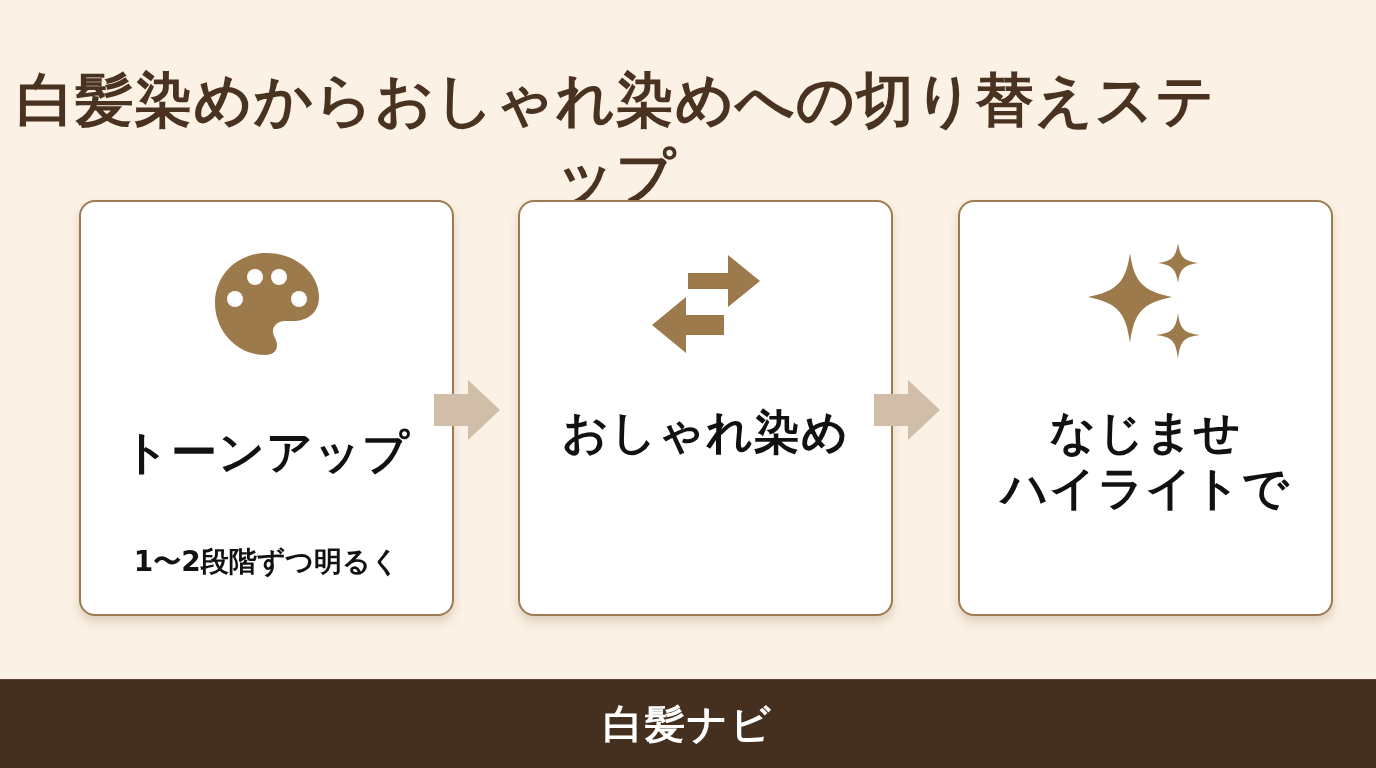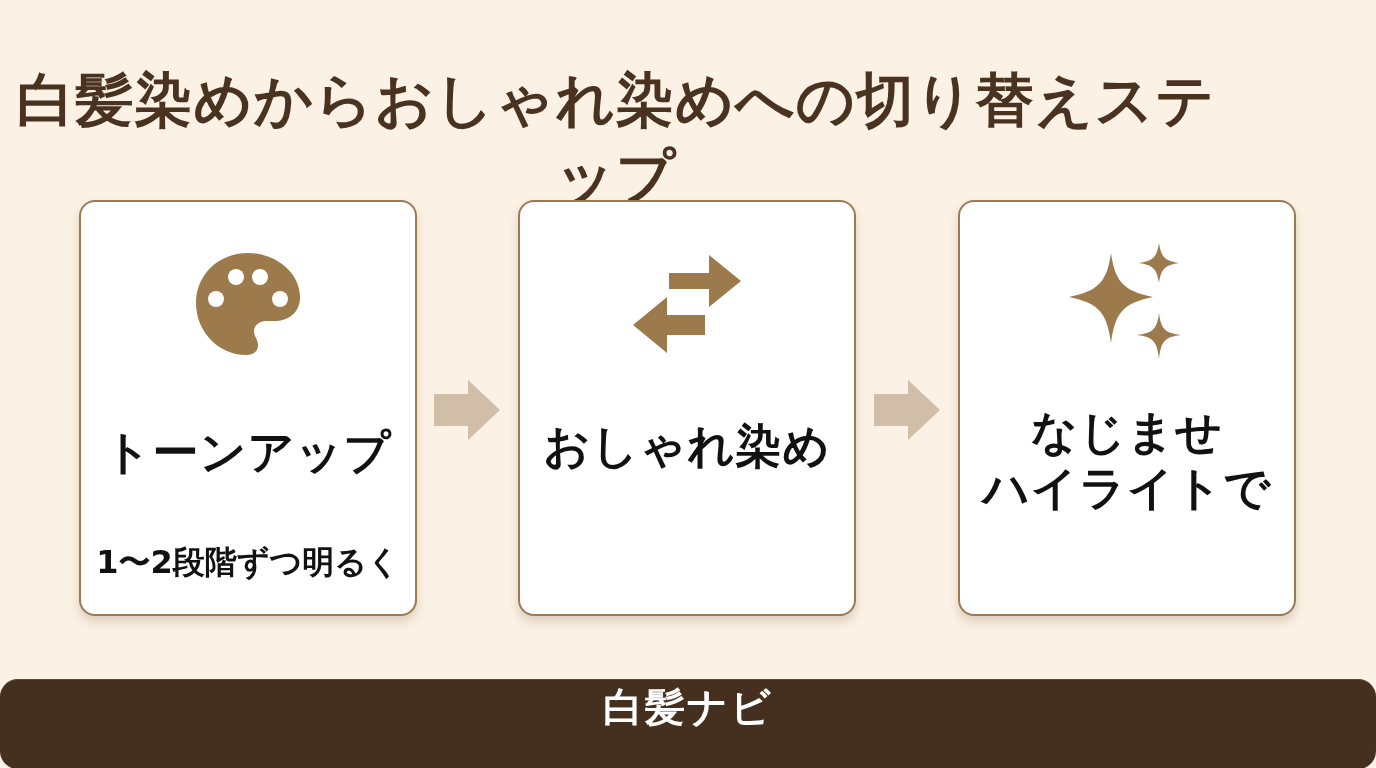--- a/index.html
+++ b/index.html
@@ -8,45 +8,45 @@
       background: #fbf1e4;
       font-family: "DejaVu Sans", "Liberation Sans", sans-serif;
       position: relative;
     }
     .title {
       position: absolute; left: 0; top: 62px; width: 1232px;
       text-align: center; font-size: 58px; font-weight: bold;
       color: #4a3221; letter-spacing: 1px; line-height: 76px;
     }
     .card {
-      position: absolute; top: 200px; width: 338px; height: 416px;
+      position: absolute; top: 200px; width: 375px; height: 416px;
       background: #ffffff; border: 2px solid #9c7a52; border-radius: 16px;
       box-sizing: border-box;
       box-shadow: 0 6px 10px rgba(120, 90, 50, 0.22);
     }
     .card .icon {
       position: absolute; left: 0; right: 0; top: 38px; height: 130px;
       display: flex; justify-content: center; align-items: center;
     }
     .card .heading {
       position: absolute; left: 0; right: 0; text-align: center;
       font-weight: bold; color: #111; font-size: 46px; line-height: 56px;
       letter-spacing: 1px;
     }
     .card .sub {
       position: absolute; left: 0; right: 0; top: 340px; text-align: center;
-      font-weight: bold; color: #111; font-size: 32px; line-height: 40px;
+      font-weight: bold; color: #111; font-size: 28px; line-height: 40px;
     }
     .flow-arrow {
       position: absolute; top: 380px; width: 68px; height: 60px;
     }
     .footer {
       position: absolute; left: 0; top: 679px; width: 1376px; height: 89px;
       background: #45301f; border-top: 1px solid #5a4330;
-      display: flex; justify-content: center;  border-radius: 18px;
+      display: flex; justify-content: center; align-items: center;
     }
     .footer span {
       color: #ffffff; font-size: 40px; font-weight: bold; letter-spacing: 2px;
     }
   </style>
 </head>
 <body>
 
 <div class="title">白髪染めからおしゃれ染めへの切り替えステップ</div>
 
@@ -70,21 +70,21 @@
   <polygon fill="#d1bea8" points="0,14 34,14 34,0 66,30 34,60 34,46 0,46"></polygon>
 </svg>
 
 <div class="card" style="left:518px;">
   <div class="icon">
     <svg width="120" height="100" viewBox="0 0 120 100">
       <polygon fill="#9c7a4b" points="42,18 82,18 82,0 114,26 82,52 82,34 42,34"></polygon>
       <polygon fill="#9c7a4b" points="78,60 40,60 40,42 6,70 40,98 40,80 78,80"></polygon>
     </svg>
   </div>
-  <div class="heading" style="top:216px;">
+  <div class="heading" style="top:202px;">
     <div>おしゃれ染め</div>
   </div>
 </div>
 
 <svg class="flow-arrow" style="left:874px;" viewBox="0 0 68 60">
   <polygon fill="#d1bea8" points="0,14 34,14 34,0 66,30 34,60 34,46 0,46"></polygon>
 </svg>
 
 <div class="card" style="left:958px;">
   <div class="icon">

